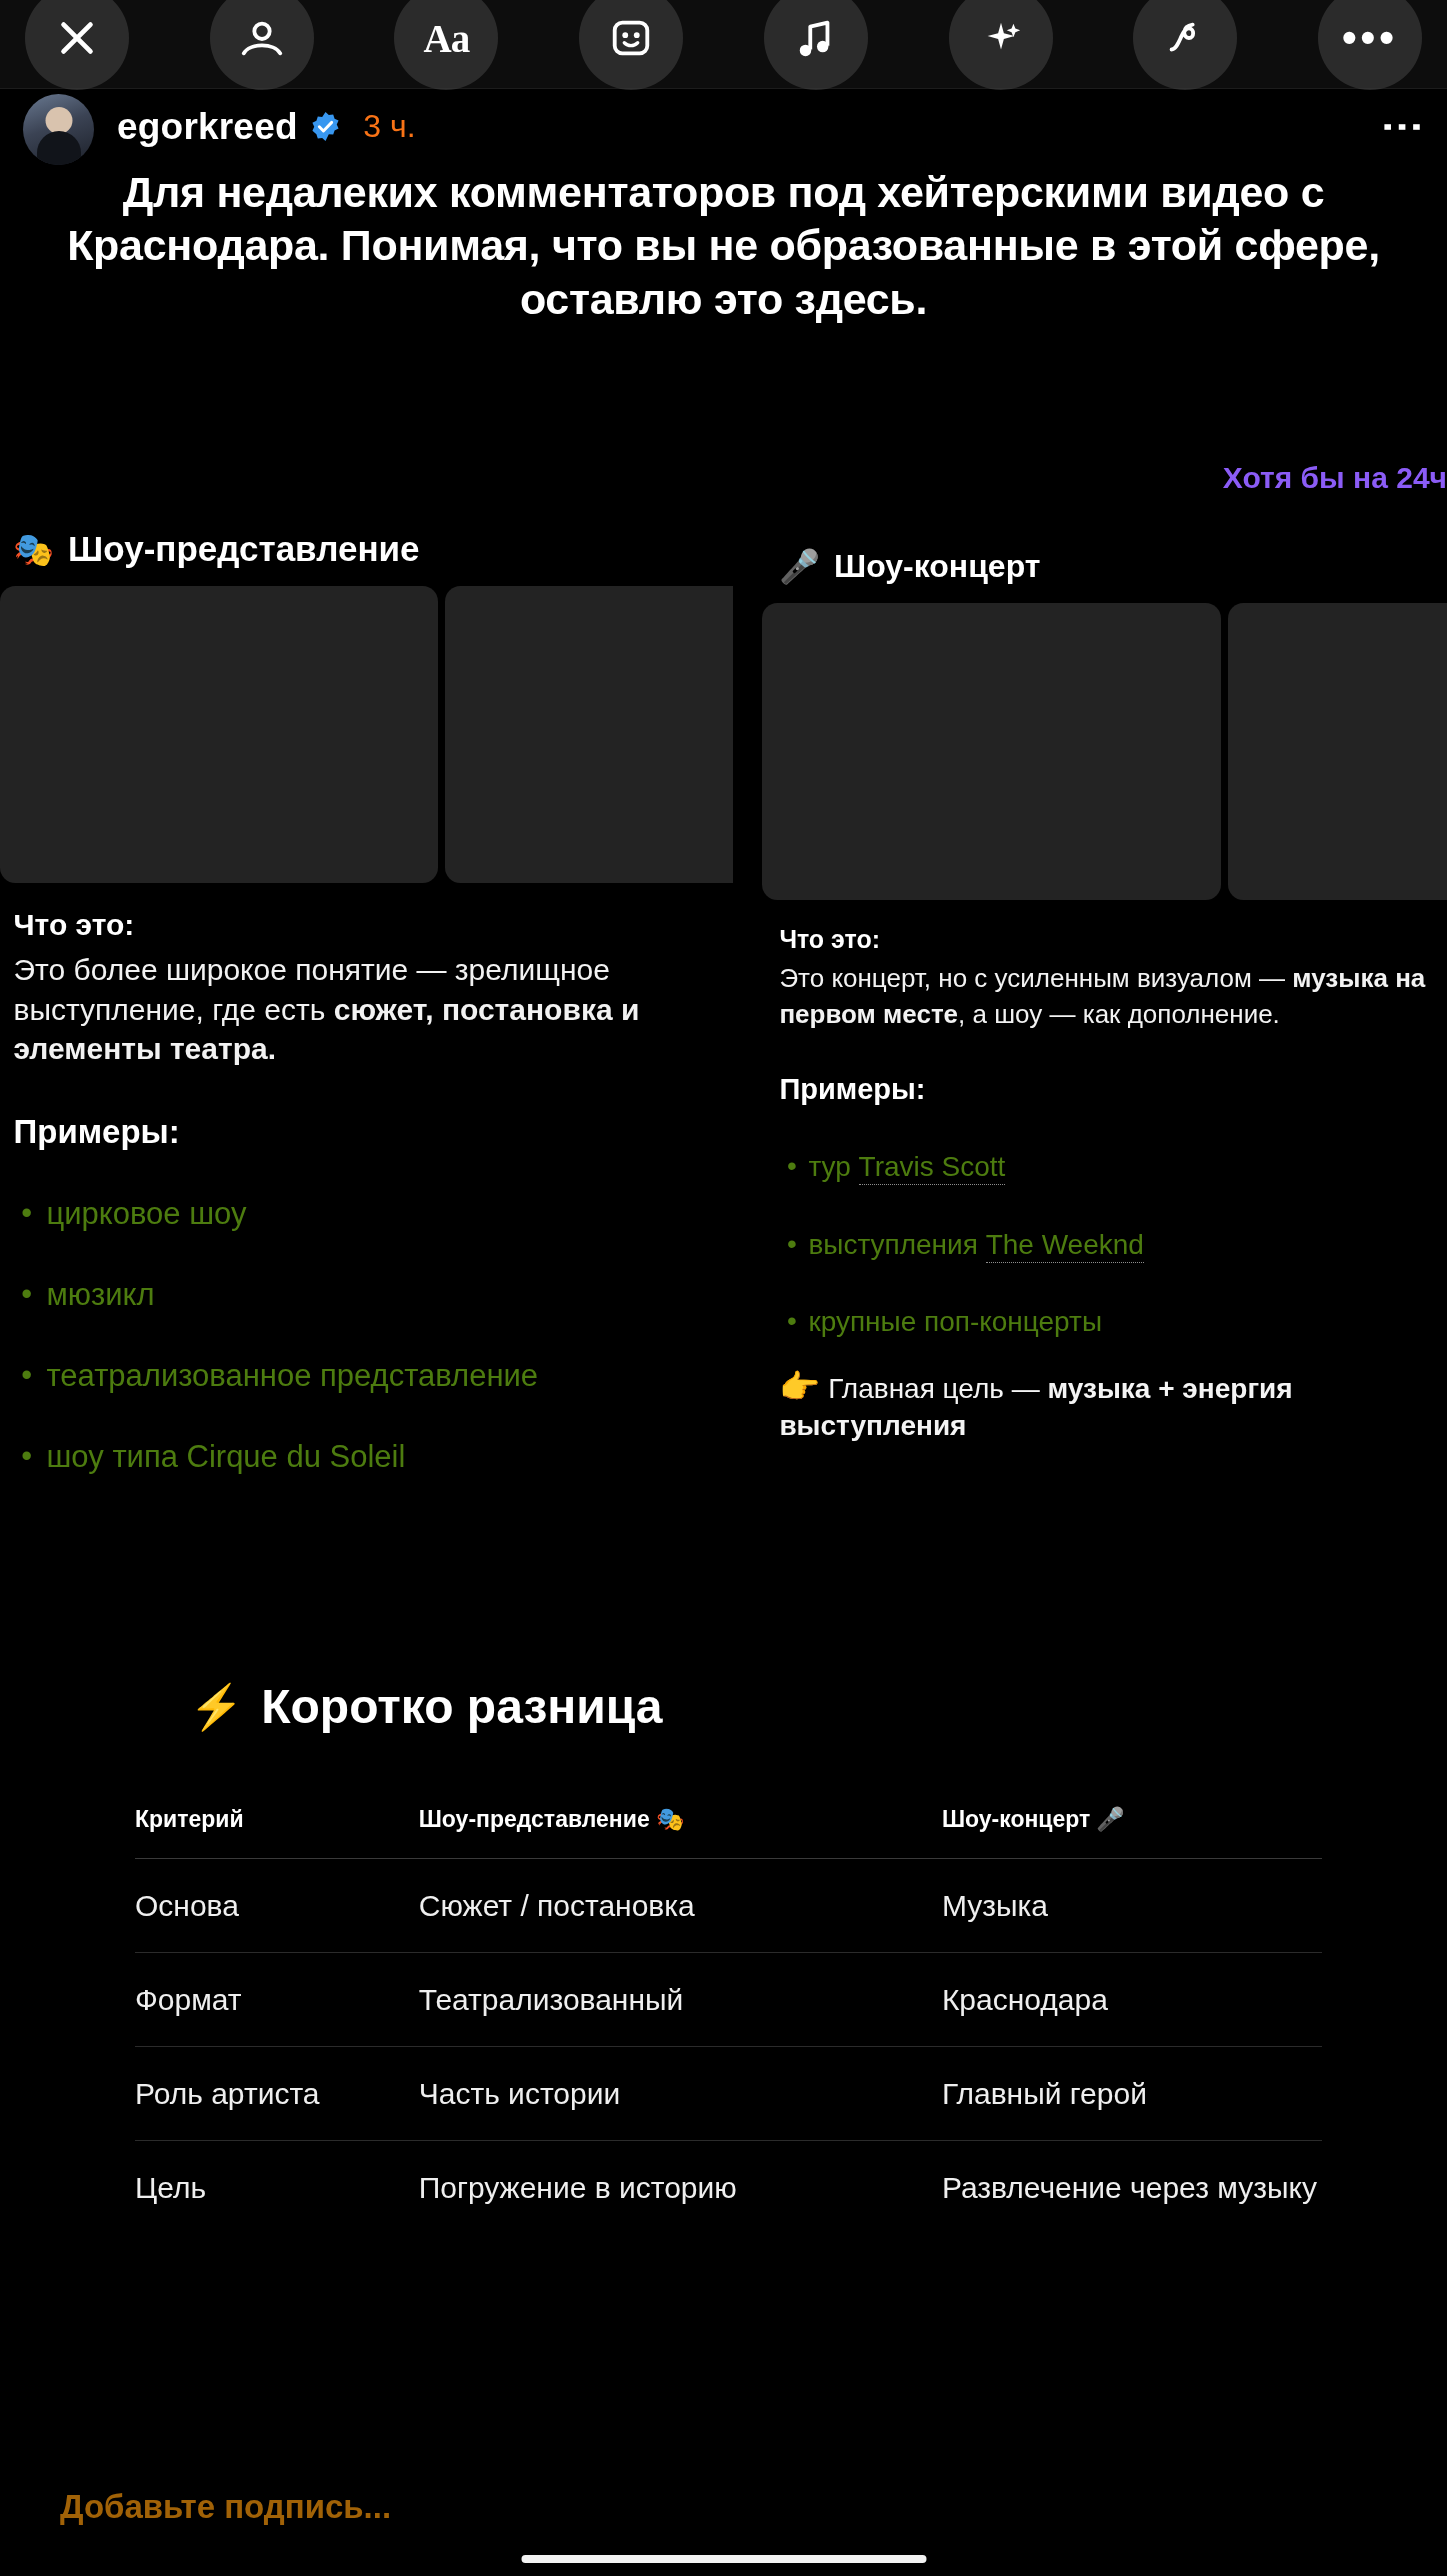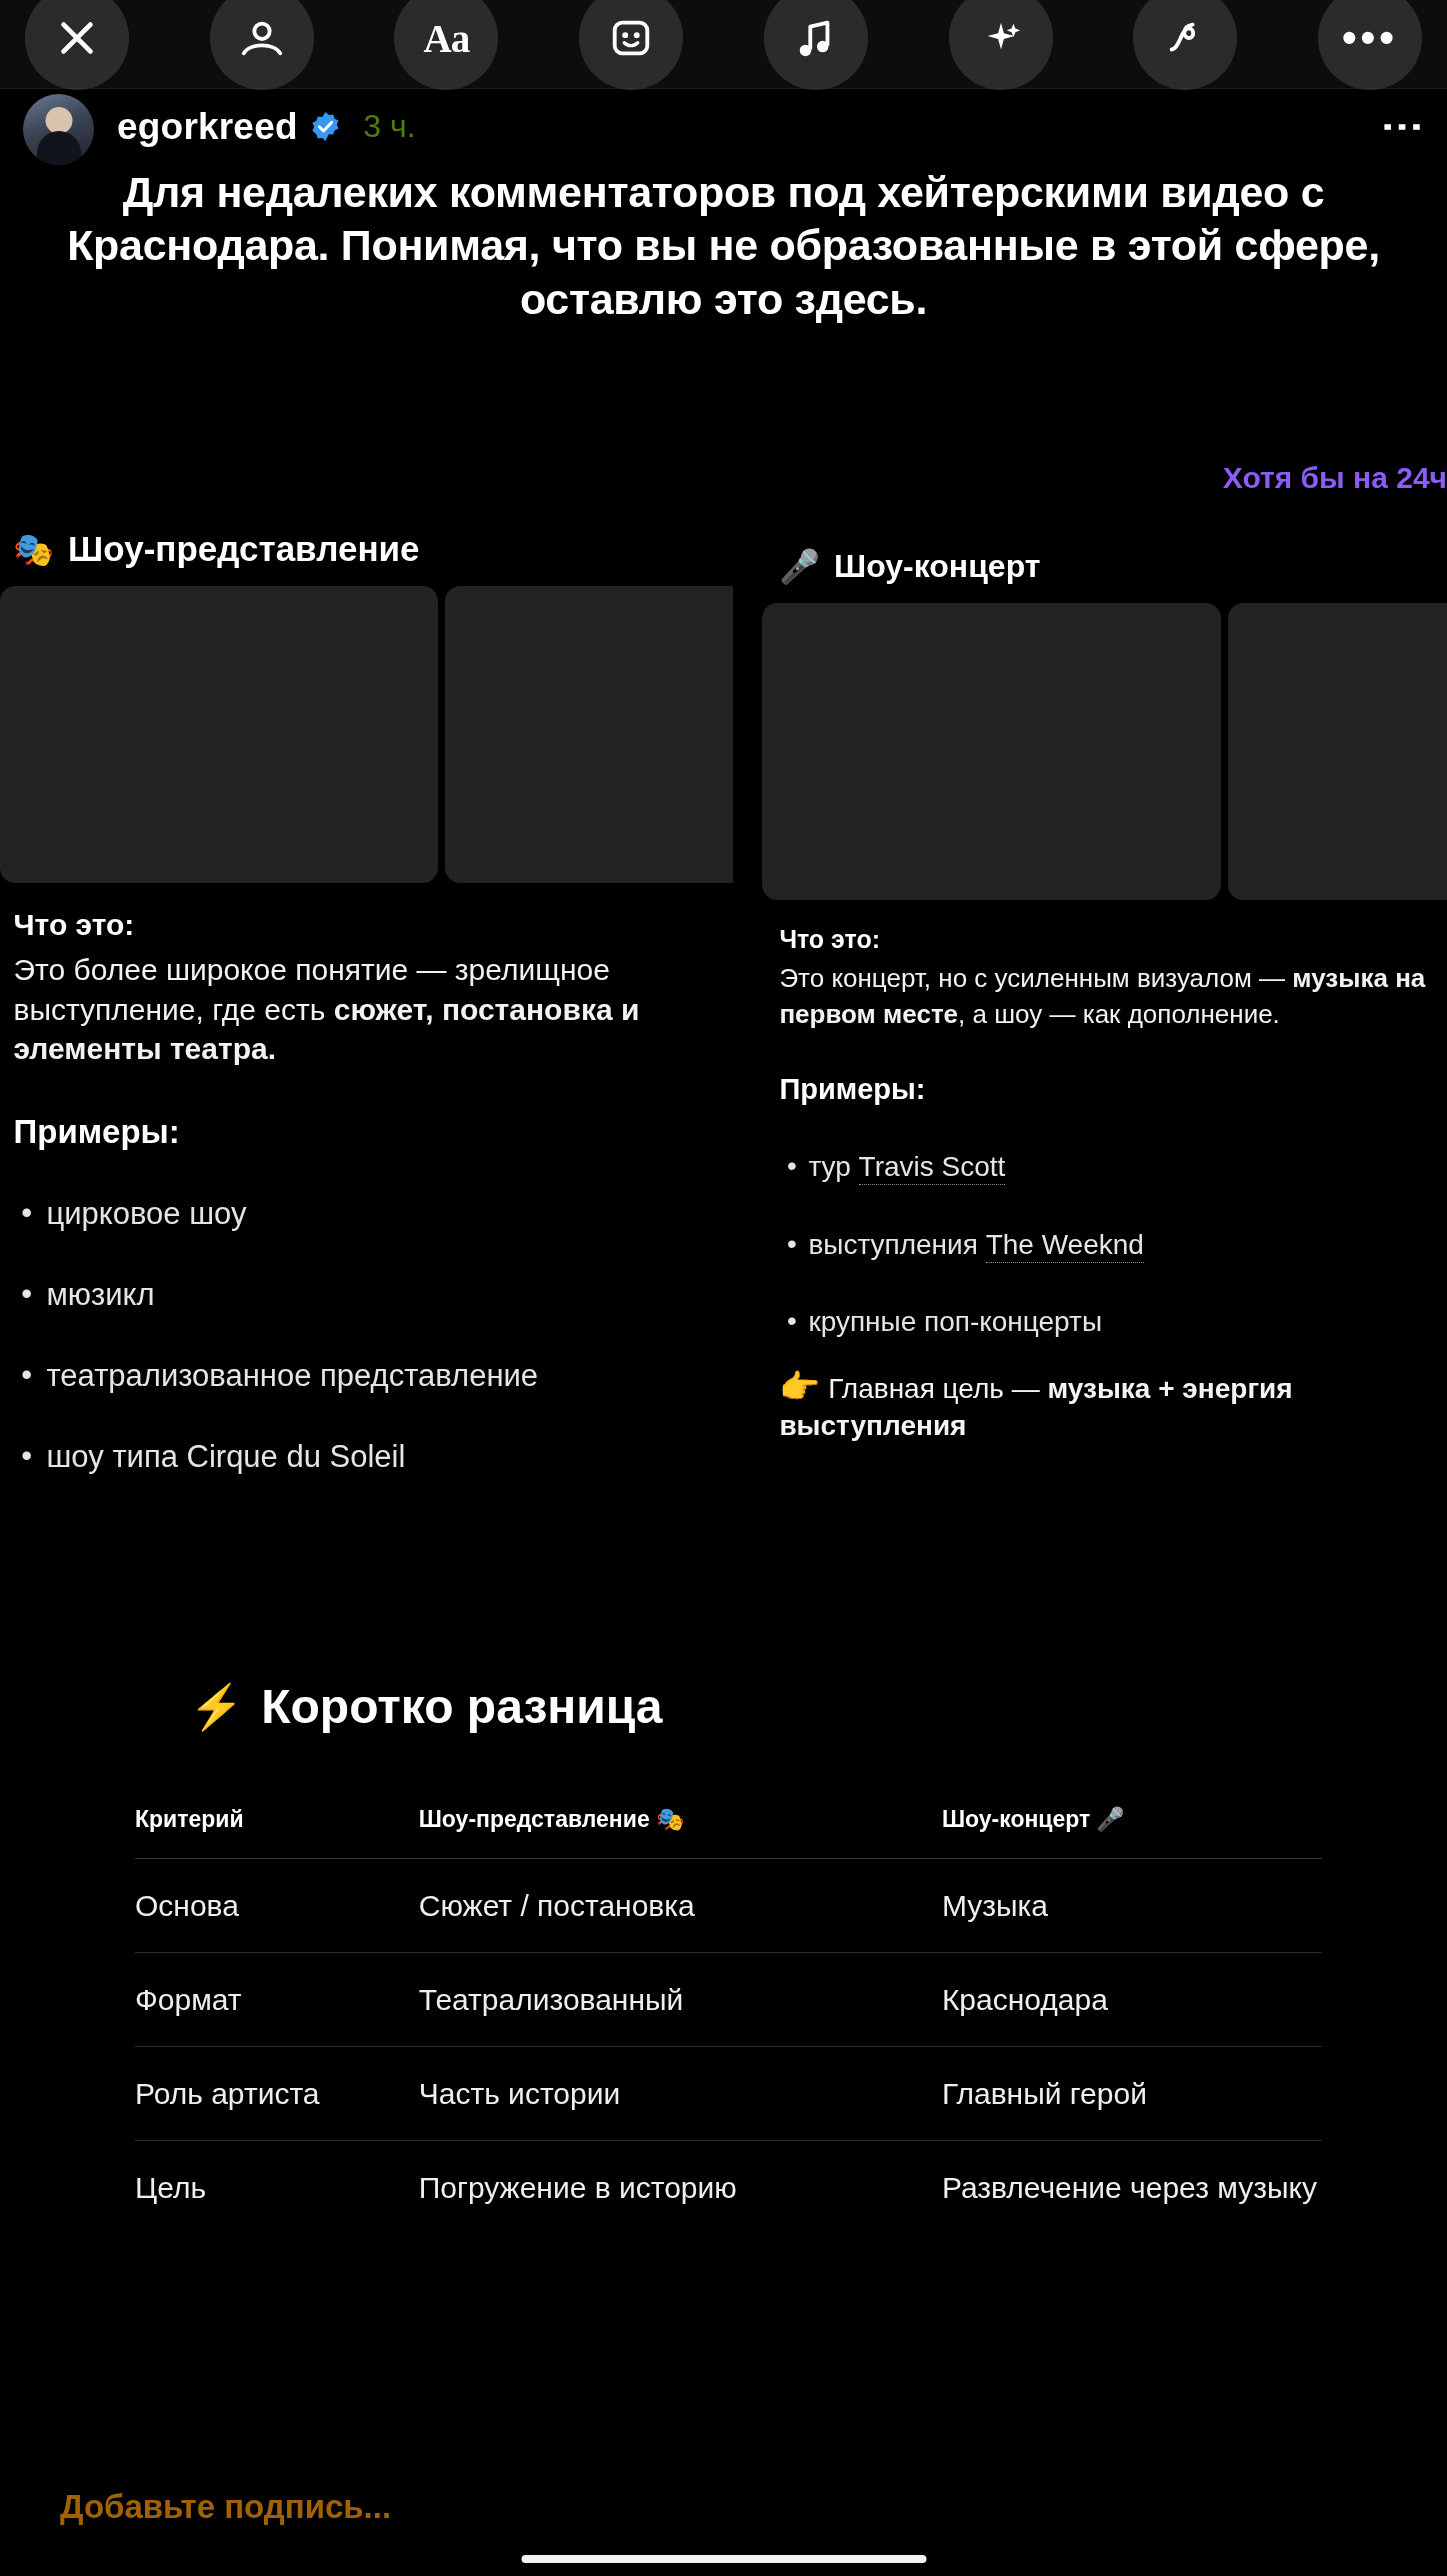--- a/index.html
+++ b/index.html
@@ -106,21 +106,21 @@
     margin-left: 23px;
     letter-spacing: 0.2px;
   }
   .verified {
     width: 33px; height: 33px;
     margin-left: 11.6px;
     flex: 0 0 auto;
   }
   .timestamp {
     font-size: 32px;
-    color: #4d7c0f;
+    color: #f97316;
     margin-left: 21px;
     font-weight: 400;
   }
   .kebab {
     margin-left: auto;
     font-size: 42px;
     line-height: 0.5;
     letter-spacing: 0;
     color: #fff;
     writing-mode: vertical-rl;
@@ -222,21 +222,21 @@
     list-style: none;
     margin: 19.3px 0 0 0;
     padding: 0;
   }
   ul.bullets li {
     font-size: 31px;
     line-height: 1.2;
     margin-bottom: 33px;
     padding-left: 33px;
     position: relative;
-    color: #e5e5e5;
+    color: #4d7c0f;
     margin-top: 44px;
   }
   .col-right ul.bullets li {
     font-size: 28px;
     margin-bottom: 31px;
     padding-left: 29px;
   }
   ul.bullets li::before {
     content: "•";
     position: absolute;

